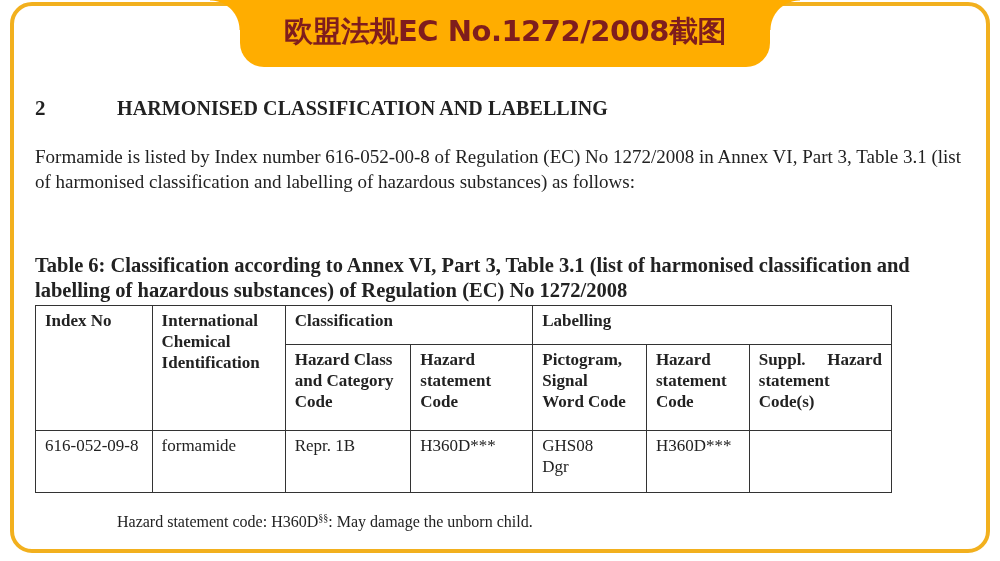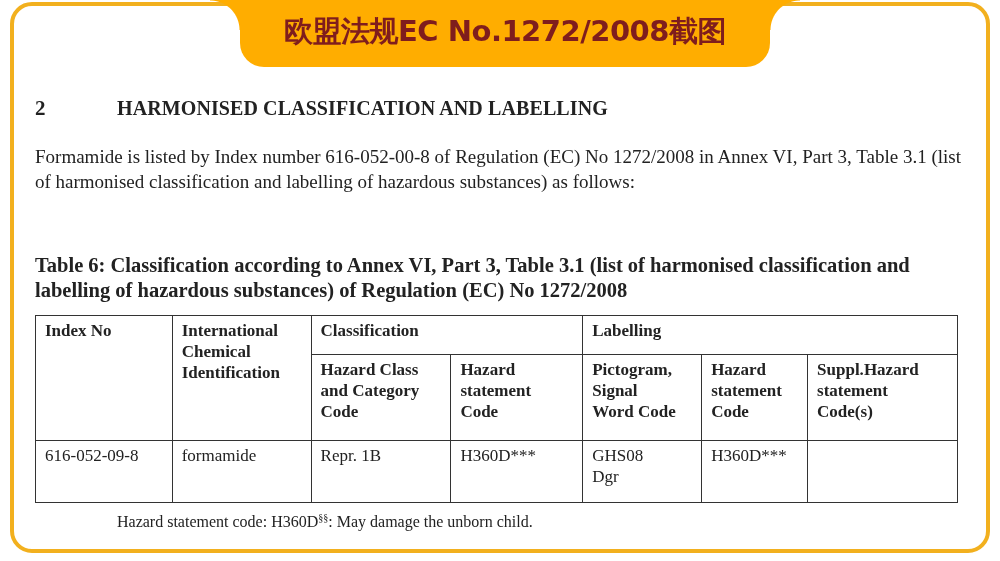--- a/index.html
+++ b/index.html
@@ -35,31 +35,31 @@
   .intro {
     position: absolute; left: 35px; top: 144px; width: 926px;
     font-size: 19px; line-height: 25px; text-align: justify; text-align-last: left;
   }
   .caption {
     position: absolute; left: 35px; top: 253px; width: 900px;
     font-weight: bold; font-size: 20.5px; line-height: 25px;
   }
 
   table.cls {
-    position: absolute; left: 35px; top: 315px; width: 923px; height: 187px;
+    position: absolute; left: 35px; top: 305px; width: 857px; height: 187px;
     border-collapse: collapse; font-size: 17px; line-height: 21px;
   }
   table.cls td {
     border: 1.5px solid #333; vertical-align: top; padding: 4px 9px 0 9px;
   }
   table.cls .hd { font-weight: bold; }
   .r1 { height: 39px; }
   .r2 { height: 86px; }
   .r3 { height: 62px; }
-  .justify2 { display: flex; }
+  .justify2 { display: flex; justify-content: space-between; }
 
   .footnote {
     position: absolute; left: 117px; top: 512px; font-size: 16px;
   }
   .footnote sup { font-size: 10px; vertical-align: 6px; }
 </style>
 </head>
 <body>
 
 <div class="frame"></div>

